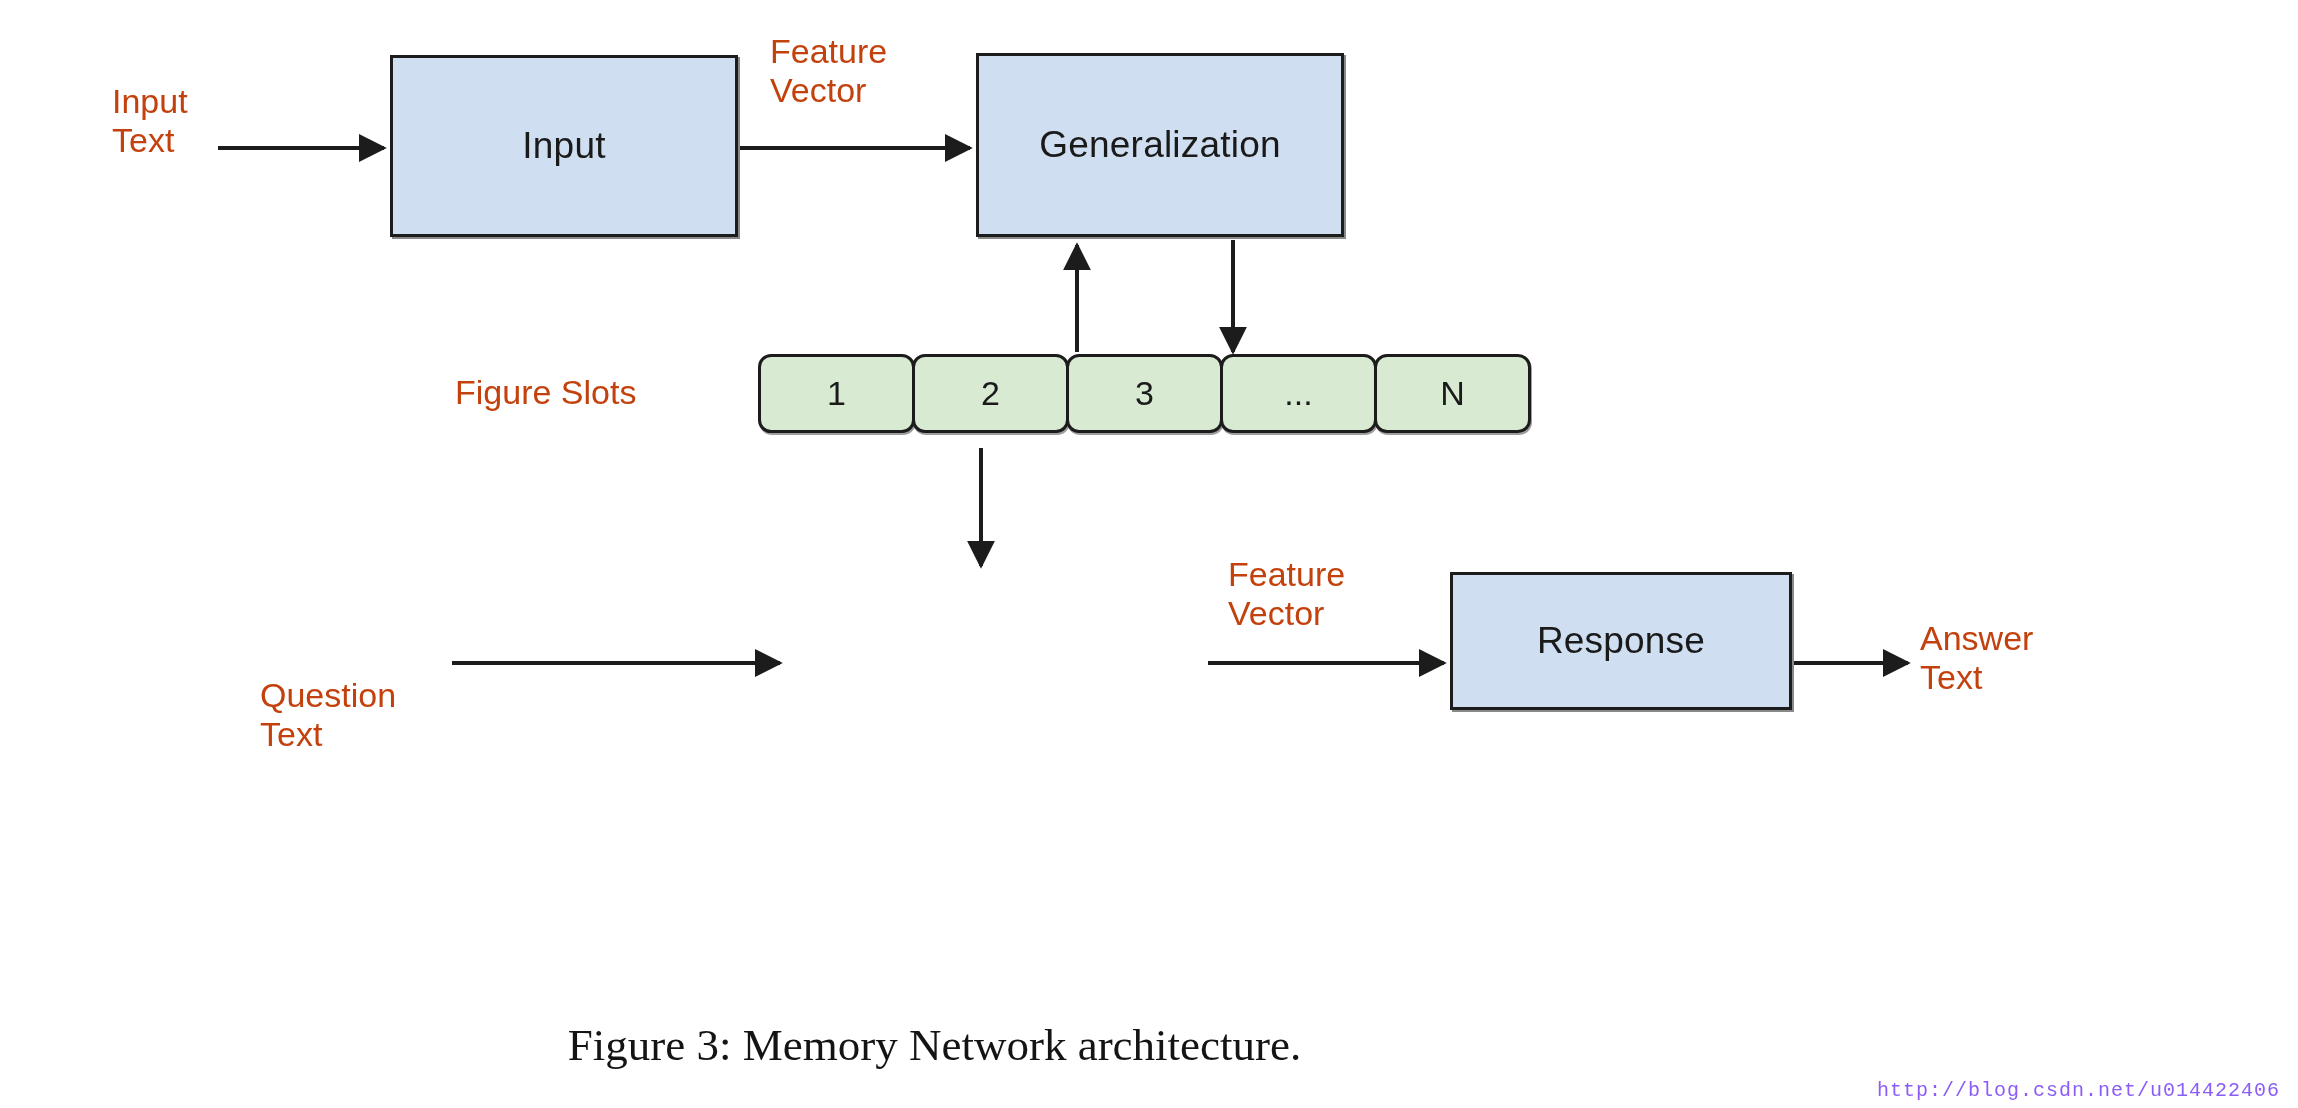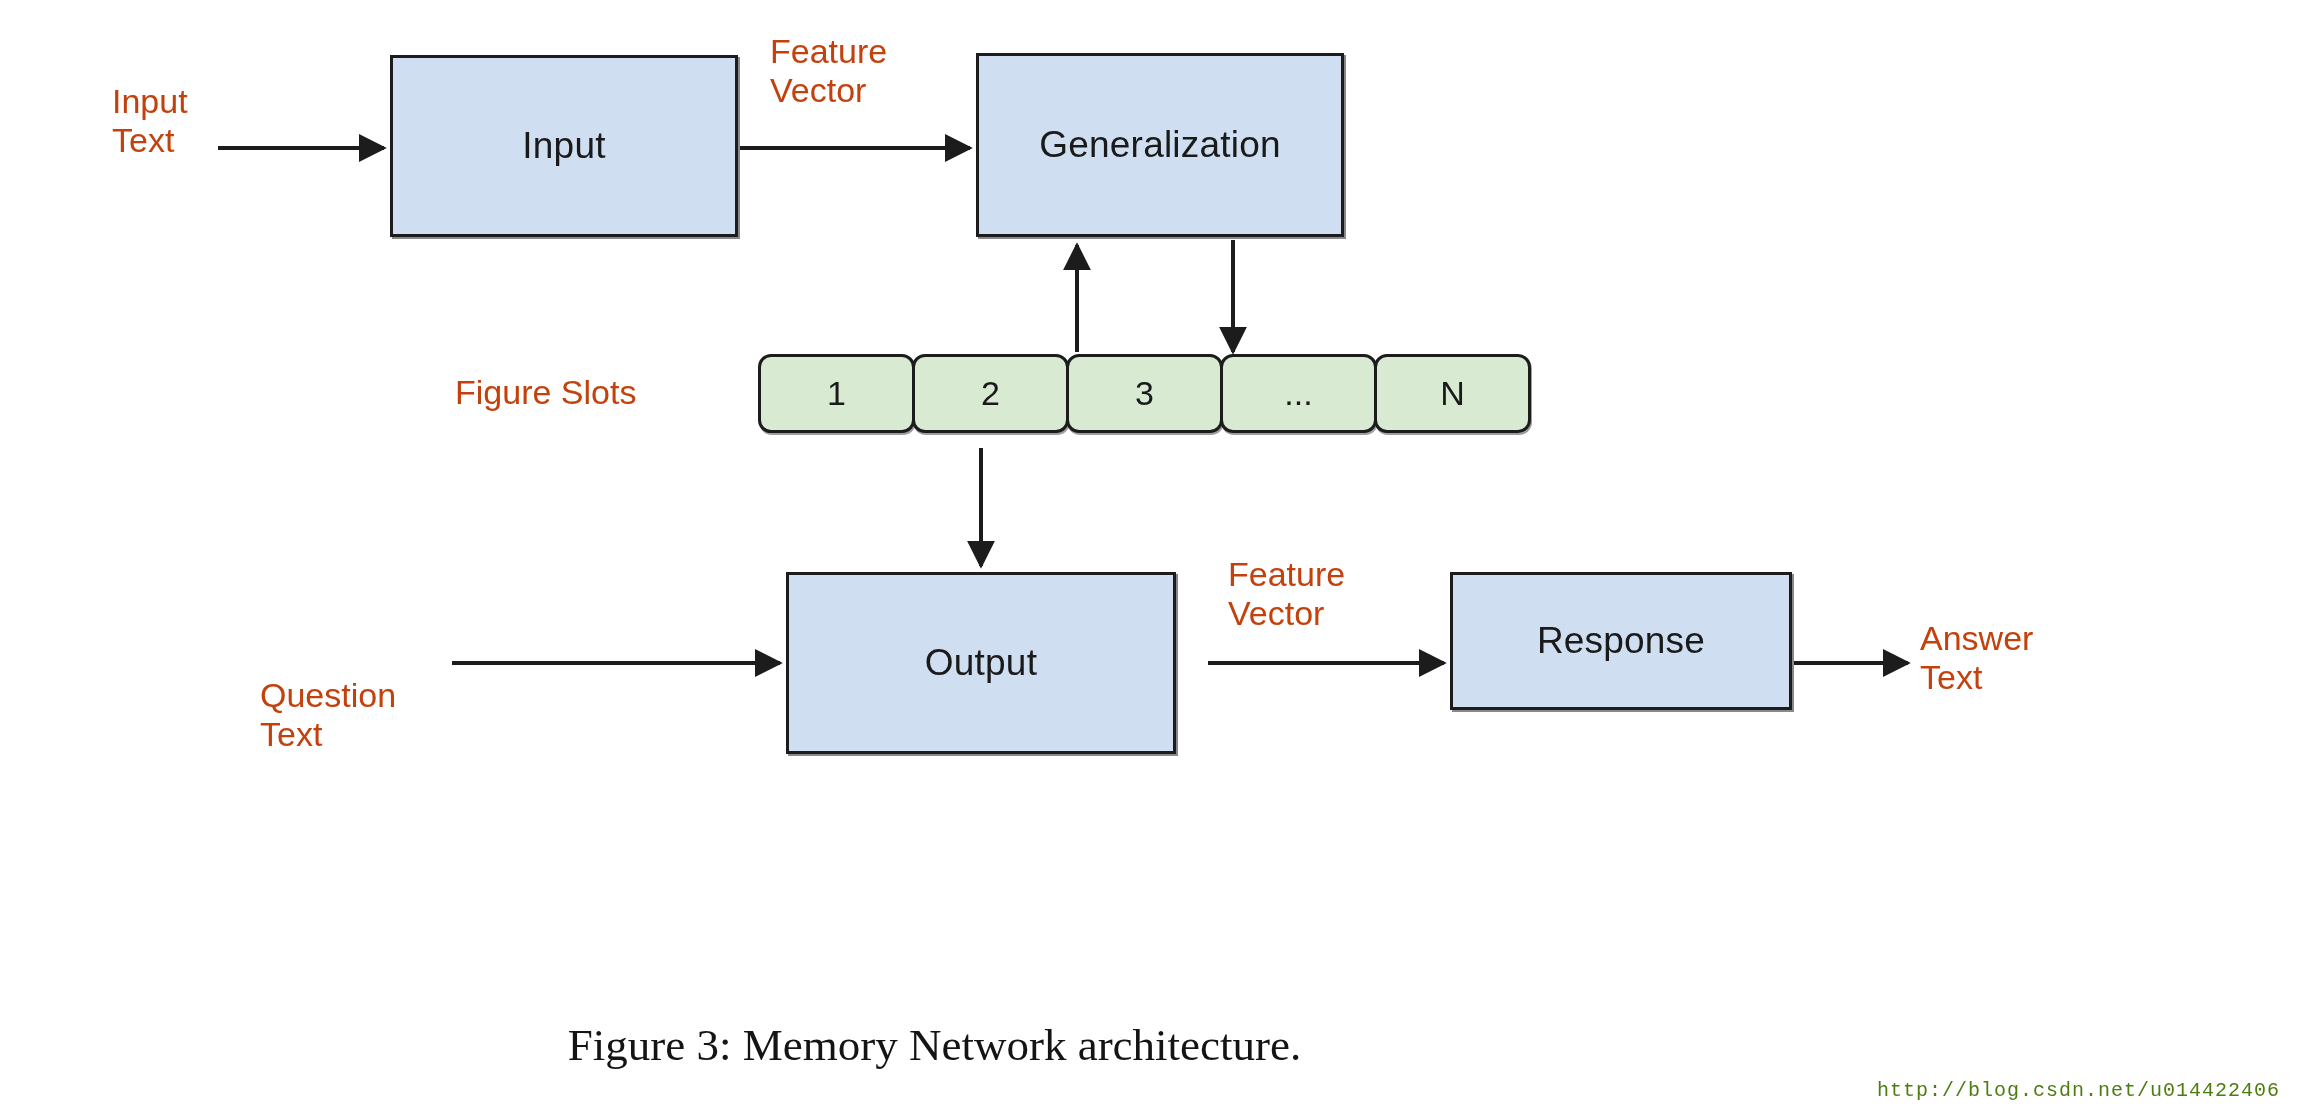--- a/index.html
+++ b/index.html
@@ -99,21 +99,21 @@
     font-size: 45px;
     color: #141414;
   }
   
   #watermark {
     position: absolute;
     right: 18px;
     bottom: 6px;
     font-family: "Liberation Mono", monospace;
     font-size: 20px;
-    color: #4d7c0f;
+    color: #8b5cf6;
     letter-spacing: 1px;
   }
   #arrows { position: absolute; left: 0; top: 0; }
 </style>
 </head>
 <body>
 
 <div id="page">
 
   <div id="diagram">
@@ -143,23 +143,20 @@
     </svg>
 
     <div class="pbox" id="box-input">
       <span class="plabel">Input</span>
     </div>
 
     <div class="pbox" id="box-generalization">
       <span class="plabel">Generalization</span>
     </div>
 
-    <div class="pbox" id="box-output">
-      <span class="plabel">Output</span>
-    </div>
 
     <div class="pbox" id="box-response">
       <span class="plabel">Response</span>
     </div>
 
     <div id="slots">
       <div class="slot">1</div>
       <div class="slot">2</div>
       <div class="slot">3</div>
       <div class="slot">...</div>

